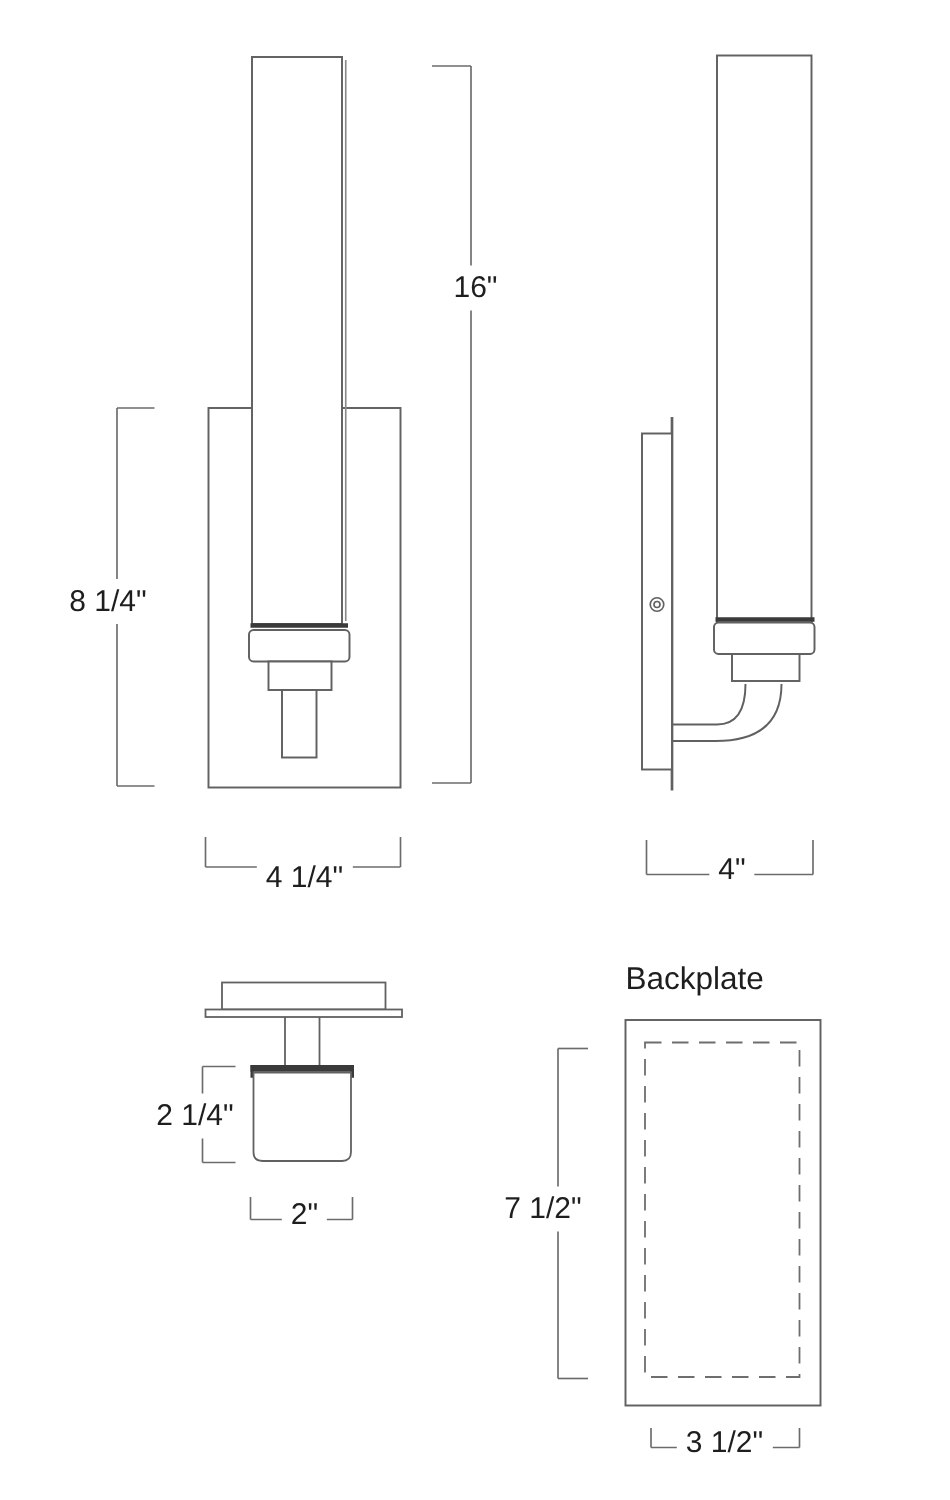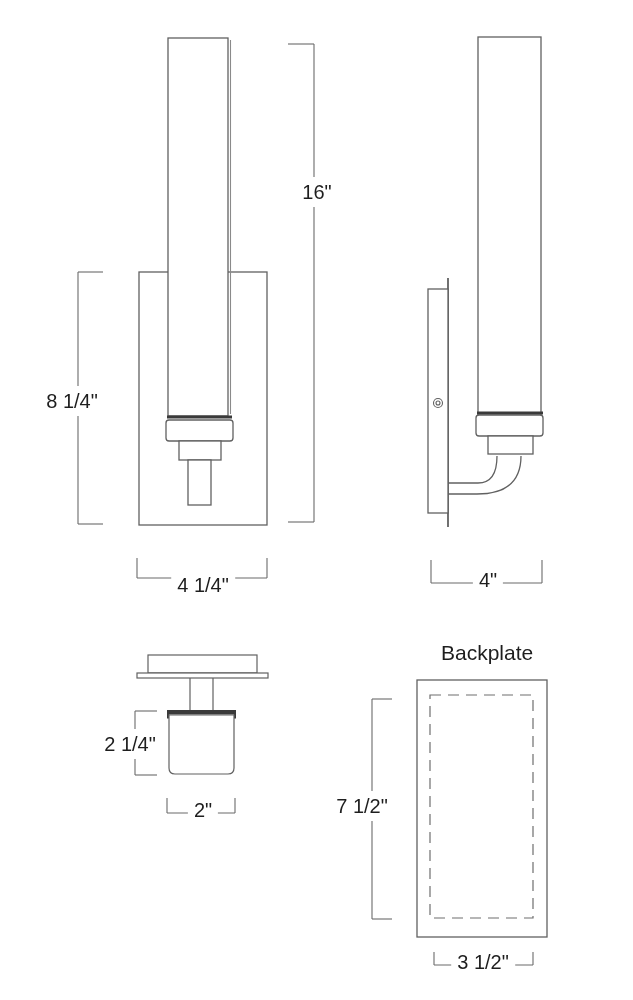--- a/index.html
+++ b/index.html
@@ -127,19 +127,19 @@
   <div class="dim-label" style="left:72px;top:401px;">8 1/4"</div>
 
   <div class="dim-label" style="left:203px;top:585px;">4 1/4"</div>
 
   <div class="dim-label" style="left:488px;top:580px;">4"</div>
 
   <div class="dim-label" style="left:130px;top:744px;">2 1/4"</div>
 
   <div class="dim-label" style="left:203px;top:810px;">2"</div>
 
-  <div class="view-title" style="left:441px;top:642px;">Backplate</div>
+  <div class="view-title" style="left:417px;top:642px;">Backplate</div>
 
   <div class="dim-label" style="left:362px;top:806px;">7 1/2"</div>
 
   <div class="dim-label" style="left:483px;top:962px;">3 1/2"</div>
 
 </div>
 
 </body></html>

